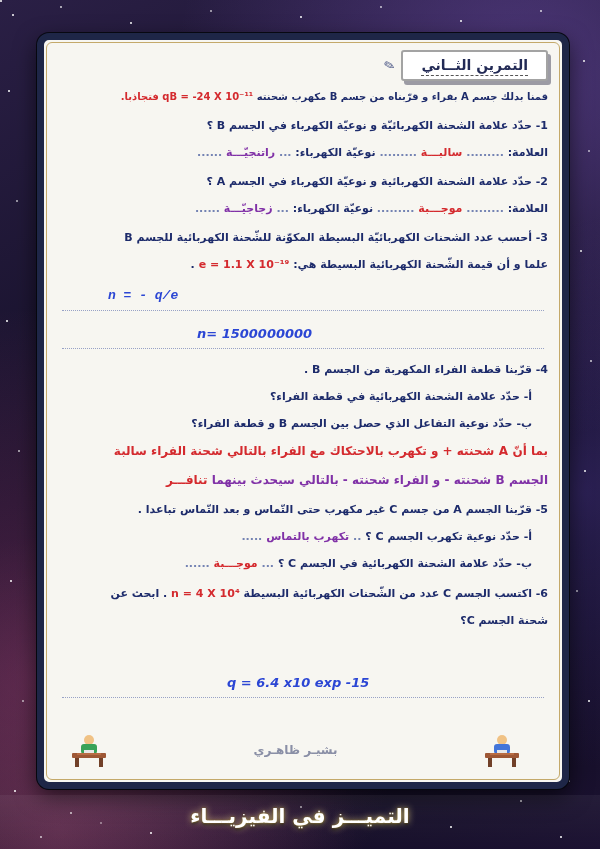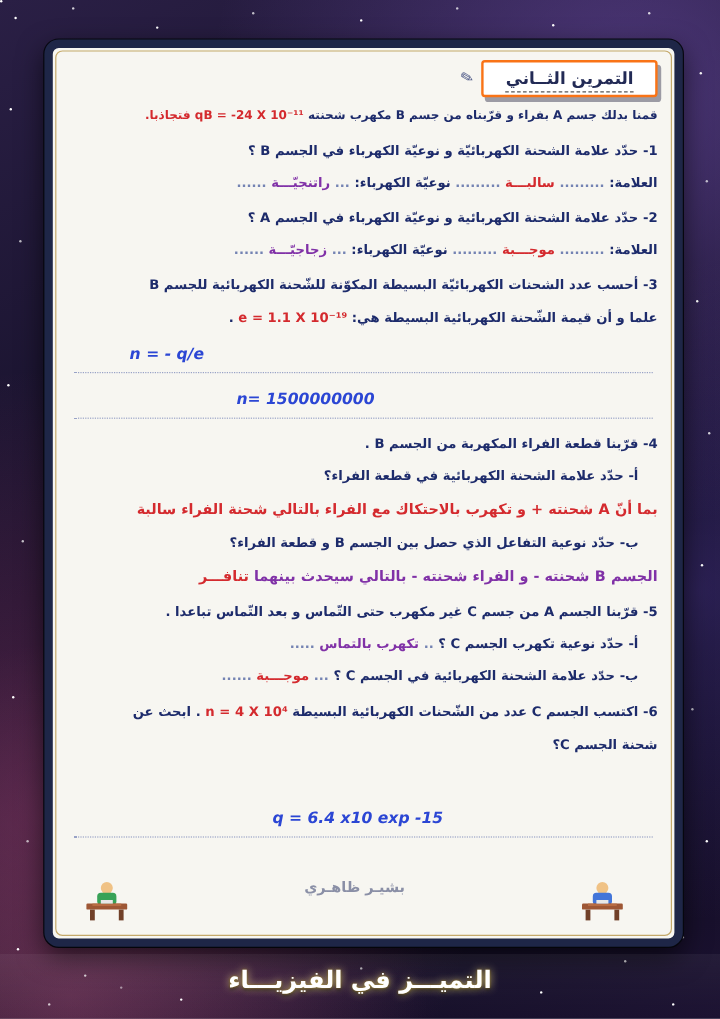--- a/index.html
+++ b/index.html
@@ -31,21 +31,21 @@
     background:#f7f6f1;
     border:7px solid #1e2647; border-radius:12px;
     box-shadow:0 8px 22px rgba(0,0,0,.6), 0 0 0 1px #090a14;
   }
   .page::before {
     content:""; position:absolute; inset:2px; border:1px solid #c4a96a; border-radius:6px; pointer-events:none;
   }
   .content { position:absolute; inset:6px 12px 8px 12px; direction:rtl; text-align:right; }
   .header { display:flex; align-items:center; gap:6px; margin:4px 2px 8px 0; }
   .title-box {
-    display:inline-block; background:#fff; border:2px solid #f97316; border-radius:3px;
+    display:inline-block; background:#fff; border:2px solid #a3a3a3; border-radius:3px;
     padding:3px 18px 5px; box-shadow:3px 4px 0 rgba(45,45,70,.45);
   }
   .title-text {
     font-size:14px; font-weight:800; color:#222a55;
     border-bottom:1px dashed #555; padding-bottom:2px; letter-spacing:.3px;
   }
   .pencil { color:#55608c; font-size:13px; transform:rotate(-15deg); }
   .line { font-size:11px; line-height:1.55; margin:10px 2px; color:#1d2b6b; font-weight:700; }
   .line.intro { font-size:10px; margin-top:4px; }
   .line.q { margin-top:12px; }
@@ -54,25 +54,25 @@
   .n { color:#1d2b6b;text-align:right; }
   .d { color:#7483b3; letter-spacing:1px; }
   .r { color:#d42a2e; }
   .p { color:#8031a7; }
   .fr { color:#d42a2e; direction:ltr; unicode-bidi:isolate; display:inline-block;text-align:right; }
   .fb { color:#2b46d4; }
   .hw {
     direction:ltr; text-align:left; color:#2b46d4; font-size:13px; font-style:italic; font-weight:700;
     border-bottom:1.5px dotted #98a2c6; padding-bottom:4px; margin:13px 6px 11px 6px;
   }
-  .pl-a { padding-left:46px; } .pl-b { padding-left:135px; }
+  .pl-a { padding-left:46px;font-family:Liberation Mono, monospace; } .pl-b { padding-left:135px; }
   .pl-c { padding-left:92px; } .pl-d { padding-left:165px;margin-top:44px; }
   .footer {
     position:absolute; bottom:6px; left:10px; right:25px;
-    display:flex; align-items:flex-start;
+    display:flex; align-items:center;
   }
   .sig { flex:1; text-align:center; color:#8a8fa6; font-size:12px; font-weight:700; letter-spacing:1px; }
   .toon { opacity:.95; }
   .band { position:absolute; left:0; right:0; top:795px; height:54px;
     background:linear-gradient(180deg, rgba(255,255,255,.05), rgba(255,255,255,0)); }
   .banner { position:absolute; left:0; right:0; top:804px; text-align:center; }
   .banner-text {
     color:#ffffff; font-size:20px; font-weight:800; letter-spacing:.5px;
     text-shadow:0 0 7px rgba(255,235,150,.85), 0 0 2px #7a5a00, 0 2px 3px rgba(0,0,0,.9);
   }
@@ -148,26 +148,26 @@
       </div>
 
       <div class="line q">
         <span class="n">4- قرّبنا قطعة الفراء المكهربة من الجسم B .</span>
       </div>
 
       <div class="line indent">
         <span class="n">أ- حدّد علامة الشحنة الكهربائية في قطعة الفراء؟</span>
       </div>
 
+      <div class="line indent">
+        <span class="n">ب- حدّد نوعية التفاعل الذي حصل بين الجسم B و قطعة الفراء؟</span>
+      </div>
+
       <div class="line ansbig">
         <span class="r">بما أنّ A شحنته + و تكهرب بالاحتكاك مع الفراء بالتالي شحنة الفراء سالبة</span>
-      </div>
-
-      <div class="line indent">
-        <span class="n">ب- حدّد نوعية التفاعل الذي حصل بين الجسم B و قطعة الفراء؟</span>
       </div>
 
       <div class="line ansbig">
         <span class="p">الجسم B شحنته - و الفراء شحنته - بالتالي سيحدث بينهما </span>
         <span class="r">تنافـــر</span>
       </div>
 
       <div class="line q">
         <span class="n">5- قرّبنا الجسم A من جسم C غير مكهرب حتى التّماس و بعد التّماس تباعدا .</span>
       </div>

